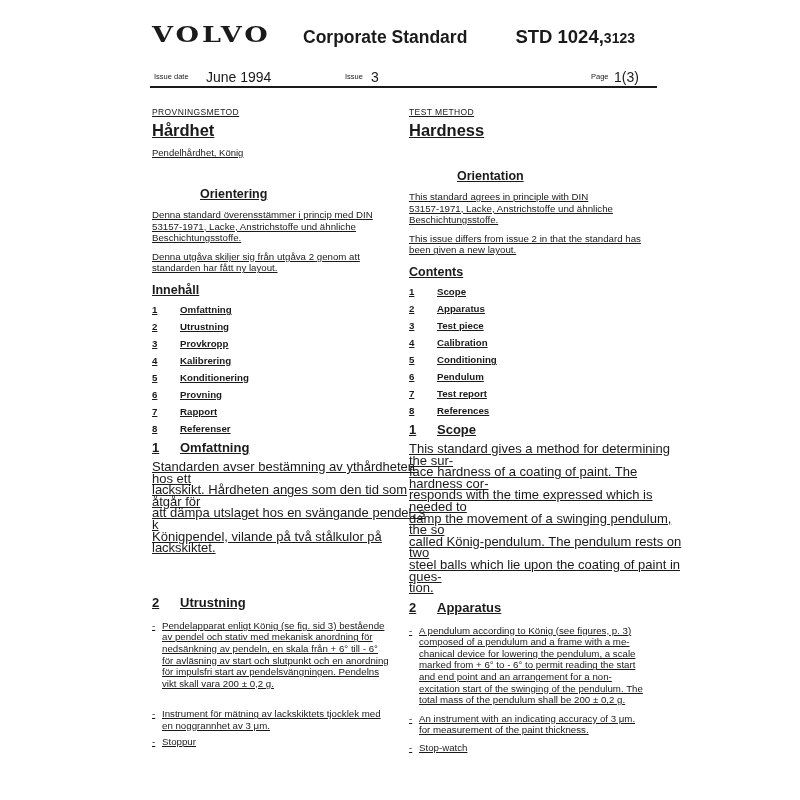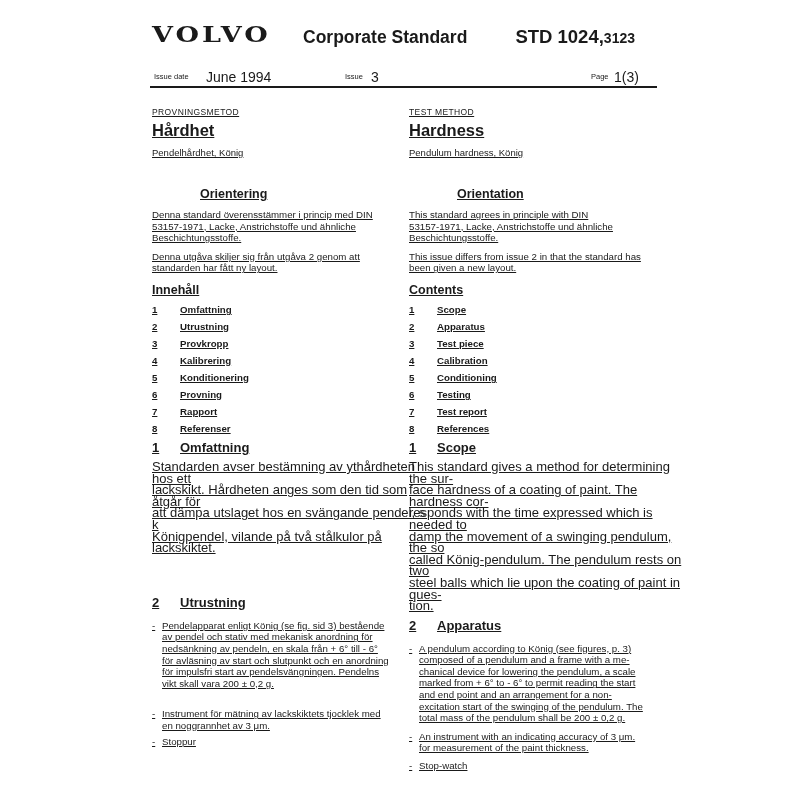--- a/index.html
+++ b/index.html
@@ -168,21 +168,20 @@
     </div>
     <div class="bullet" style="margin-top:5px">
       <span class="dash">-</span>
         <span class="btext">Stoppur</span>
     </div>
   </div>
 
   <div class="col col-right">
     <div class="method-label">TEST METHOD</div>
     <div class="col-title">Hardness</div>
-    <div class="col-subtitle">Pendulum hardness, König</div>
 
     <div class="h2 orientation">Orientation</div>
     <div class="para">This standard agrees in principle with DIN
 53157-1971, Lacke, Anstrichstoffe und ähnliche
 Beschichtungsstoffe.</div>
     <div class="para p2">This issue differs from issue 2 in that the standard has
 been given a new layout.</div>
 
     <div class="h2 contents">Contents</div>
     <div class="toc">
@@ -201,21 +200,21 @@
       <div class="toc-row">
           <span class="toc-num">4</span>
           <span>Calibration</span>
         </div>
       <div class="toc-row">
           <span class="toc-num">5</span>
           <span>Conditioning</span>
         </div>
       <div class="toc-row">
           <span class="toc-num">6</span>
-          <span>Testing</span>
+          <span>Pendulum</span>
         </div>
       <div class="toc-row">
           <span class="toc-num">7</span>
           <span>Test report</span>
         </div>
       <div class="toc-row">
           <span class="toc-num">8</span>
           <span>References</span>
         </div>
     </div>

